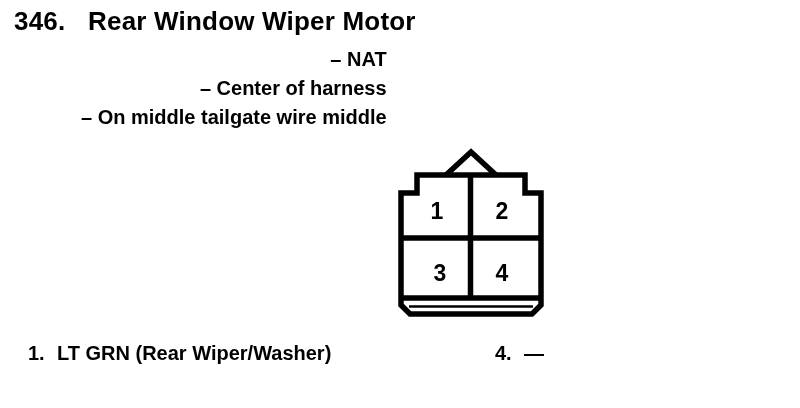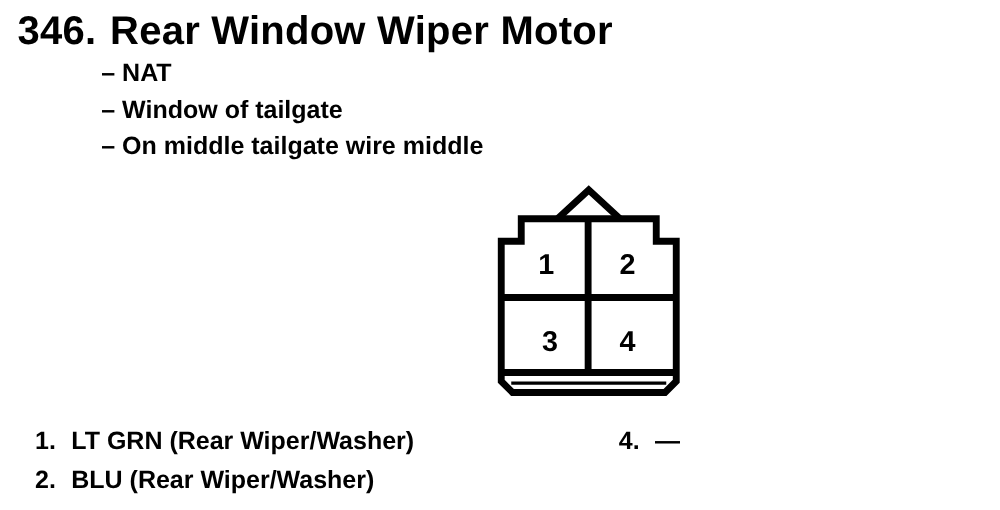--- a/index.html
+++ b/index.html
@@ -12,39 +12,40 @@
     font-family: "Liberation Sans", sans-serif;
     position: relative;
     overflow: hidden;
   }
 
   
   .title-row {
     position: absolute;
     left: 14px;
     top: 6px;
-    font-size: 32px;
+    font-size: 26px;
     font-weight: bold;
     white-space: nowrap;
     letter-spacing: 0.2px;
   }
   .item-no {
     display: inline-block;
     width: 74px;
   }
 
   
   .details {
     position: absolute;
     left: 81px;
     top: 45px;
     font-size: 20px;
     font-weight: bold;
     line-height: 29px;
     white-space: nowrap;
+    text-align: right;
   }
 
   
   .connector-svg {
     position: absolute;
     left: 395px;
     top: 148px;
     width: 152px;
     height: 172px;
   }
@@ -75,21 +76,21 @@
 <body>
 
 <div>
 
   <div class="title-row">
     <span class="item-no">346.</span><span>Rear Window Wiper Motor</span>
   </div>
 
   <div class="details">
     <div class="detail-line">– NAT</div>
-    <div class="detail-line">– Window of tailgate</div>
+    <div class="detail-line">– Center of harness</div>
     <div class="detail-line">– On middle tailgate wire middle</div>
   </div>
 
   <svg class="connector-svg" viewBox="0 0 152 172" xmlns="http://www.w3.org/2000/svg">
 
     <path d="M51 27 L76 4 L101 27" fill="#ffffff" stroke="#000000" stroke-width="5.5" stroke-linejoin="miter"></path>
 
     <path d="M22 27 H130 V45 H146 V157 L137 166 H15 L6 157 V45 H22 Z" fill="#ffffff" stroke="#000000" stroke-width="5.5" stroke-linejoin="miter"></path>
 
     <line x1="75.5" y1="27" x2="75.5" y2="150" stroke="#000000" stroke-width="5.5"></line>
@@ -101,23 +102,20 @@
     <text x="42" y="71" text-anchor="middle">1</text>
     <text x="107" y="71" text-anchor="middle">2</text>
     <text x="45" y="133" text-anchor="middle">3</text>
     <text x="107" y="133" text-anchor="middle">4</text>
   </svg>
 
   <div class="legend-col legend-left">
     <div class="legend-row">
       <span class="num">1.</span><span>LT GRN (Rear Wiper/Washer)</span>
     </div>
-    <div class="legend-row">
-      <span class="num">2.</span><span>BLU (Rear Wiper/Washer)</span>
-    </div>
   </div>
 
   <div class="legend-col legend-right">
     <div class="legend-row">
       <span class="num">4.</span><span>—</span>
     </div>
   </div>
 
 </div>
 

